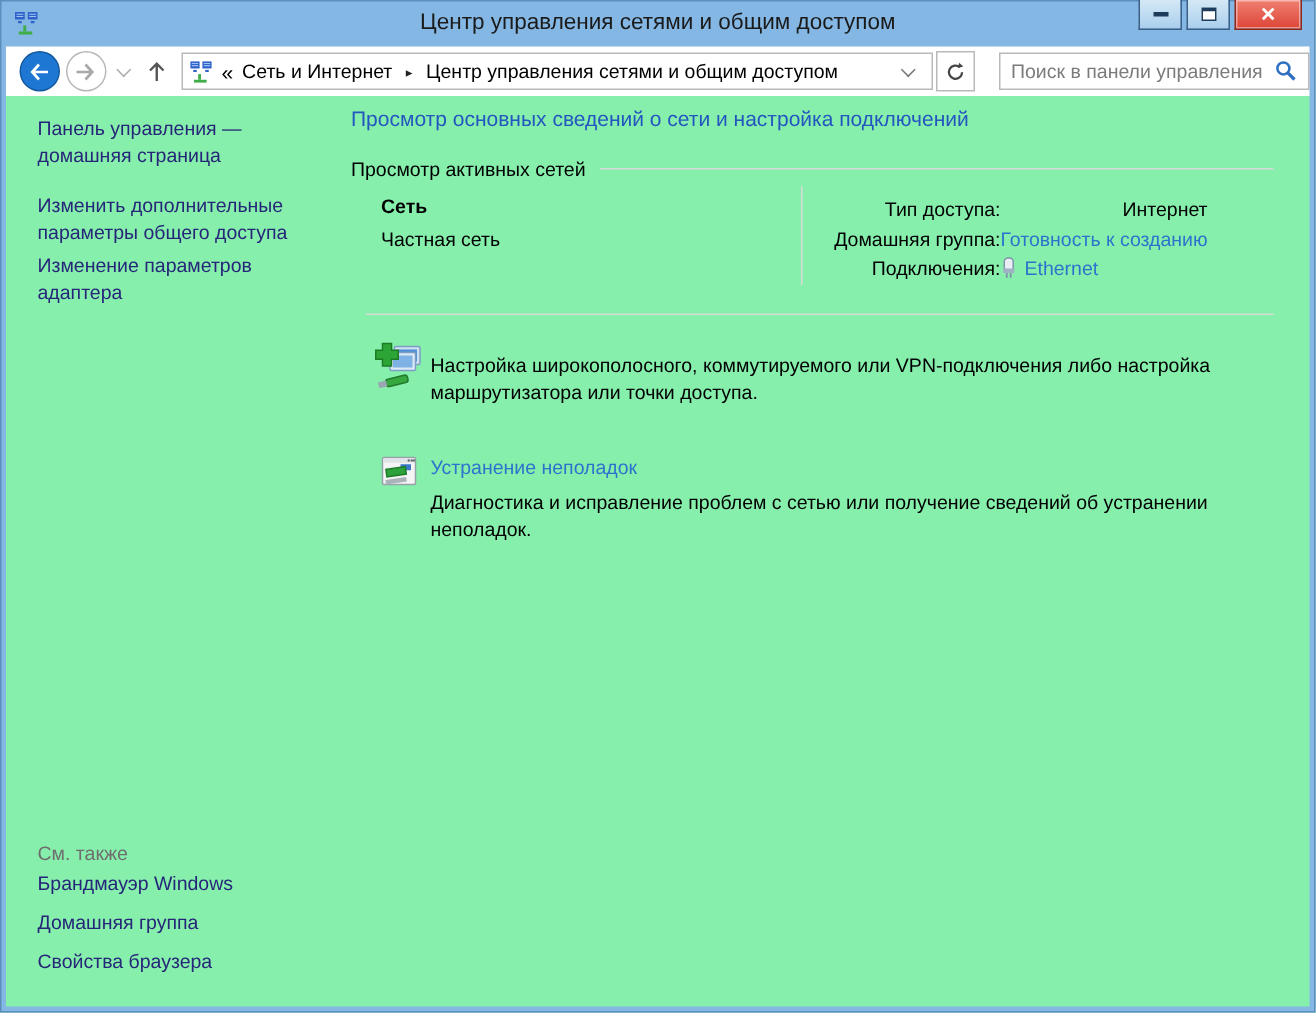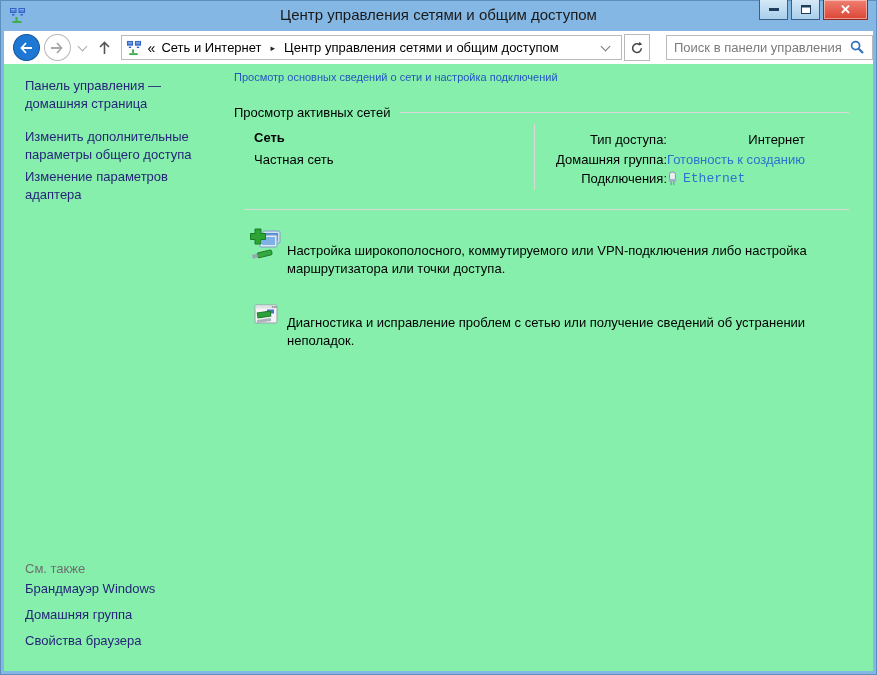--- a/index.html
+++ b/index.html
@@ -54,42 +54,42 @@
   .sidebar { position:absolute; left:0; top:0; width:224px; height:100%; }
   .side-link { width:182px; margin-left:21px; color:#262678; line-height:18px; cursor:pointer; }
   .side-link:nth-child(1) { margin-top:13px; }
   .side-link:nth-child(2) { margin-top:15px; }
   .side-link:nth-child(3) { margin-top:4px; }
   .see-also { position:absolute; left:21px; top:497px; }
   .see-also .hdr { color:#6e6e6e; margin-bottom:5px; }
   .see-also .sa-link { color:#262678; margin-bottom:11px; cursor:pointer; }
 
   .main { position:absolute; left:226px; top:0; right:0; bottom:0; }
-  .heading { position:absolute; left:4px; top:7px; font-size:11px; color:#2456c0; }
+  .heading { position:absolute; left:4px; top:7px; font-size:14px; color:#2456c0; }
 
   .sec { position:absolute; left:4px; right:24px; display:flex; align-items:center; }
   .sec .t { white-space:nowrap; }
   .sec .line { flex:1; border-top:1px solid #d9d9d9; margin-left:10px; }
   .sec1 { top:41px; }
   .sec2 { top:145px; }
 
   .net-name { position:absolute; left:24px; top:66px; font-weight:bold; }
   .net-type { position:absolute; left:24px; top:88px; }
   .net-divider { position:absolute; left:304px; top:60px; height:66px; border-left:1px solid #d9d9d9; }
   .net-details { position:absolute; left:319px; top:66px; display:grid;
                  grid-template-columns:118px auto; line-height:19.5px;text-align:right; }
   .link { color:#2d73cc; cursor:pointer; }
-  .eth-val { display:flex; align-items:center; gap:5px;font-family:Liberation Mono, monospace; }
+  .eth-val { display:flex; align-items:center; gap:5px; }
 
   .task { position:absolute; left:20px; right:24px; }
   .task1 { top:164px; }
   .task2 { top:236px; }
   .task .ticon { position:absolute; left:0; top:0; }
   .task .ttitle { margin-left:37px; padding-top:4px; color:#2d73cc; cursor:pointer; }
-  .task .tdesc { margin-left:37px; margin-top:14px; width:570px; line-height:18px; }
+  .task .tdesc { margin-left:37px; margin-top:7px; width:570px; line-height:18px; }
 </style>
 </head>
 <body>
 
 <div class="window">
 
   <div class="titlebar">
     <svg class="app-icon" width="17" height="17" viewBox="0 0 17 17">
       <rect x="1" y="1" width="6.5" height="5" fill="#2f63c9"></rect>
       <rect x="9.5" y="1" width="6.5" height="5" fill="#2f63c9"></rect>
@@ -234,17 +234,18 @@
           <circle cx="24.5" cy="7" r="0.8" fill="#6a7178"></circle>
           <circle cx="26" cy="7" r="0.8" fill="#6a7178"></circle>
           <rect x="17" y="9.5" width="7" height="4" fill="#3c78c8"></rect>
           <g transform="rotate(-8 14 14)">
             <rect x="7.5" y="12" width="13" height="5" fill="#2ea23a" stroke="#1c7c26"></rect>
           </g>
           <g transform="rotate(-8 14 20)">
             <rect x="7" y="19" width="14" height="3" fill="#aab3ba"></rect>
           </g>
         </svg>
+        <div class="ttitle">Устранение неполадок</div>
         <div class="tdesc">Диагностика и исправление проблем с сетью или получение сведений об устранении неполадок.</div>
       </div>
     </div>
   </div>
 </div>
 
 </body></html>

